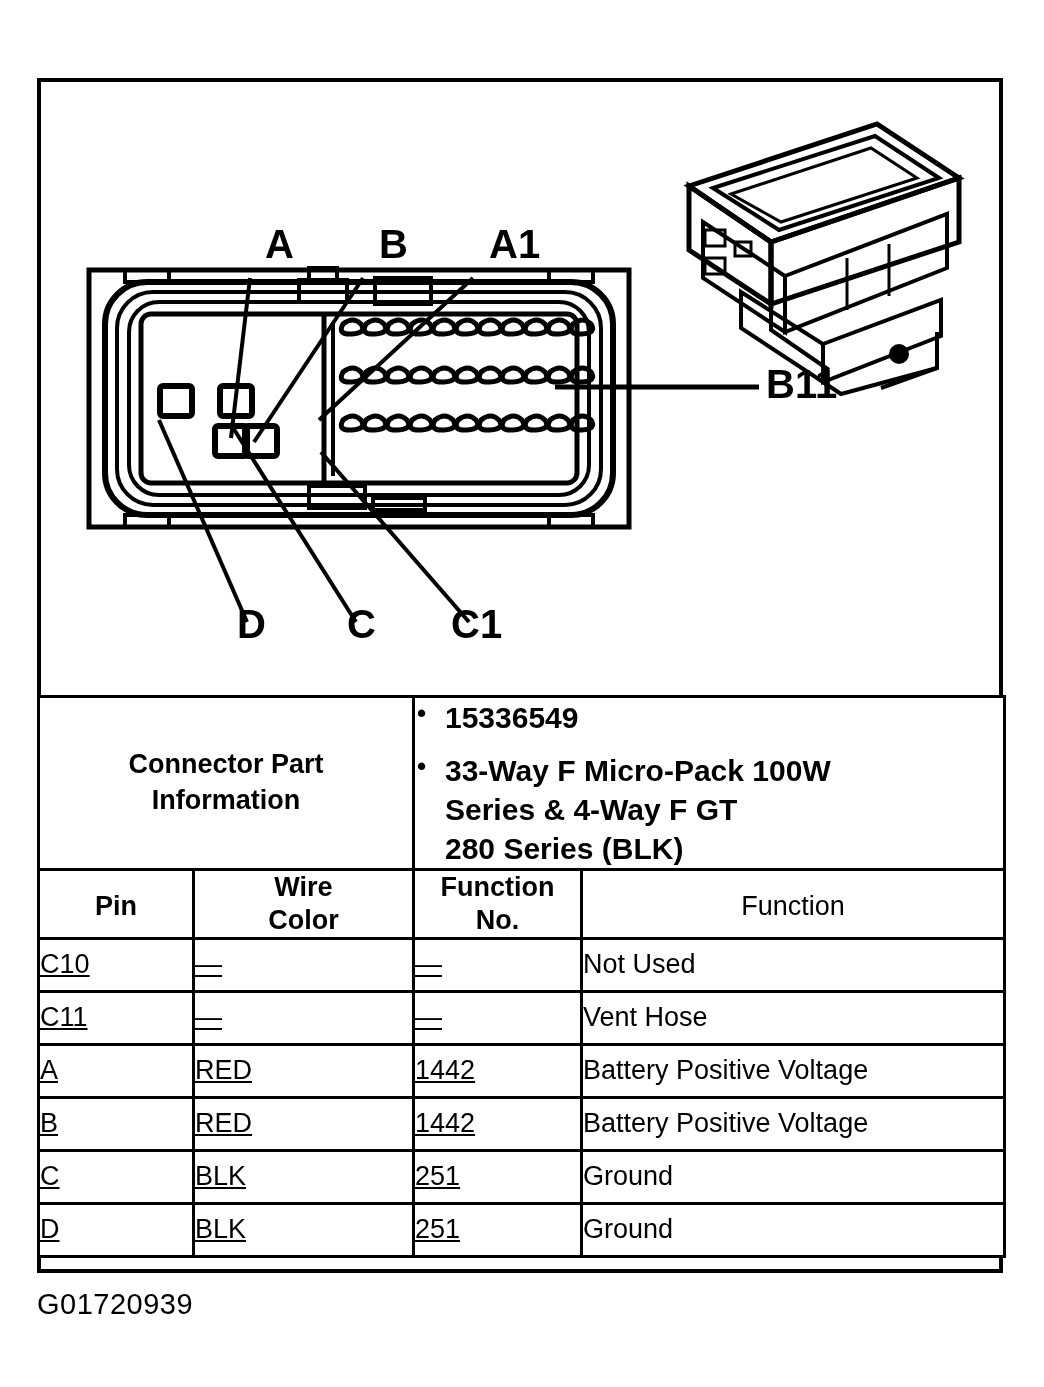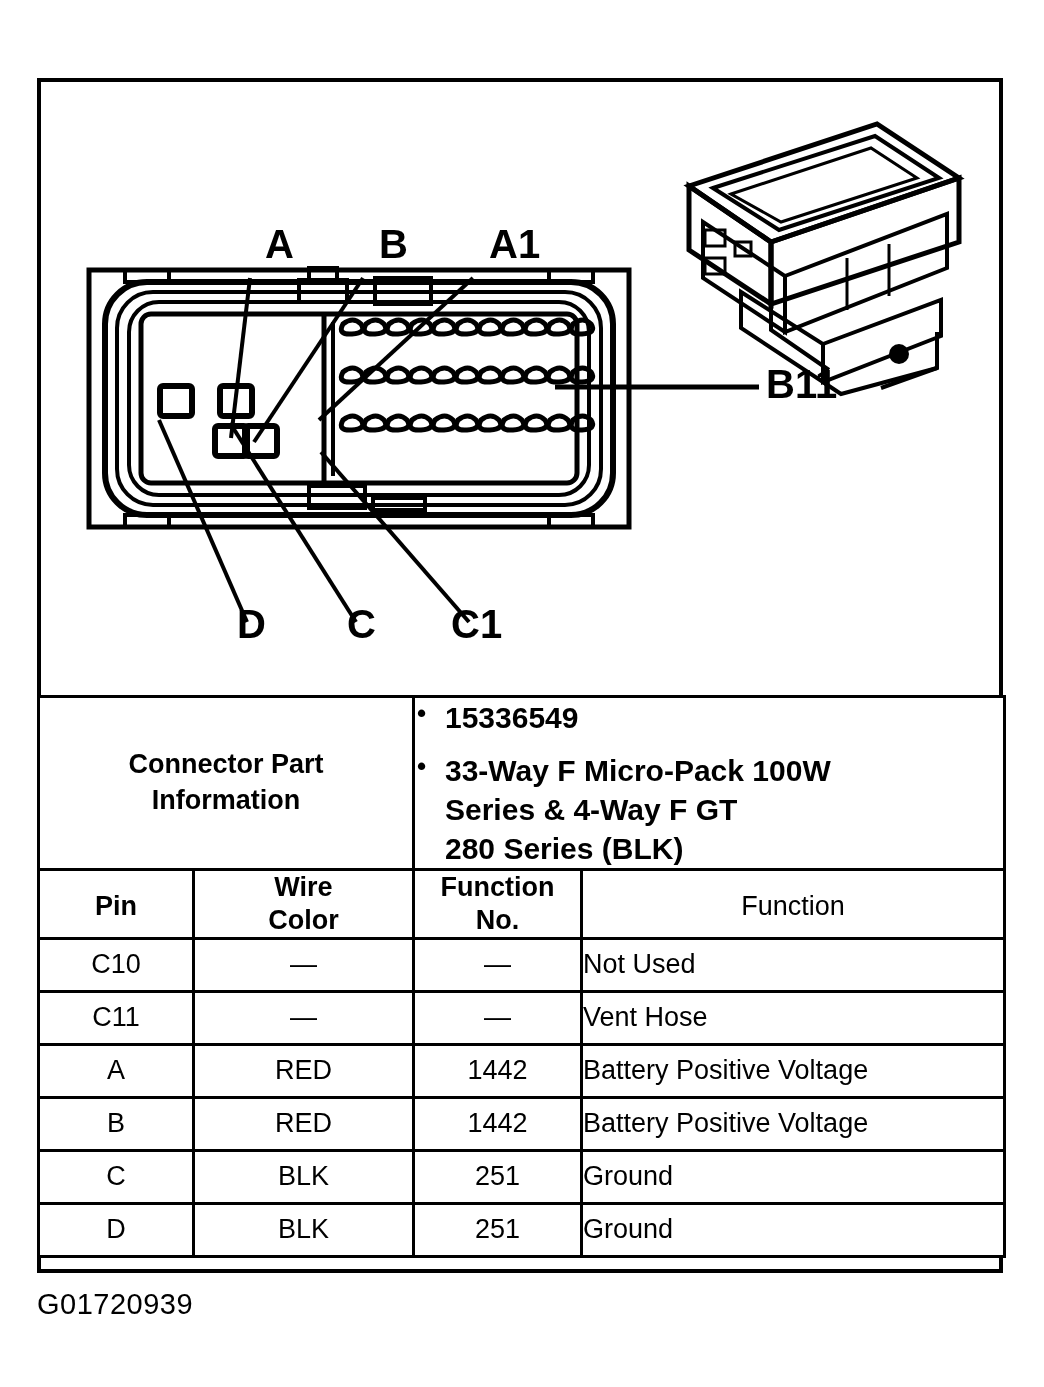--- a/index.html
+++ b/index.html
@@ -26,21 +26,21 @@
   .cpi-list ul{margin:0;padding:0 0 0 30px;list-style:none;}
   .cpi-list li{position:relative;font-weight:bold;font-size:30px;line-height:1.3;margin-bottom:14px;}
   .cpi-list li:last-child{margin-bottom:0;}
   .cpi-list li::before{content:"\2022";position:absolute;left:-28px;top:-1px;font-size:26px;}
 
   .hdr{text-align:center;font-weight:bold;font-size:30px;line-height:1.22;padding:10px 4px 12px;}
   .hdr.pin{vertical-align:bottom;padding-bottom:14px;}
   .hdr.fn{vertical-align:bottom;padding-bottom:14px;font-weight:normal;}
 
   .cell{height:50px;font-size:30px;padding:4px 6px;}
-  .c-center{text-align:center;}
+  .c-center{text-decoration:underline;}
   .c-left{text-align:left;padding-left:14px;}
 
   
   .figid{position:absolute;left:37px;top:1288px;font-size:29px;letter-spacing:.5px;color:#000;text-align:center;}
 </style>
 </head>
 <body>
 
 <div id="page">
 

